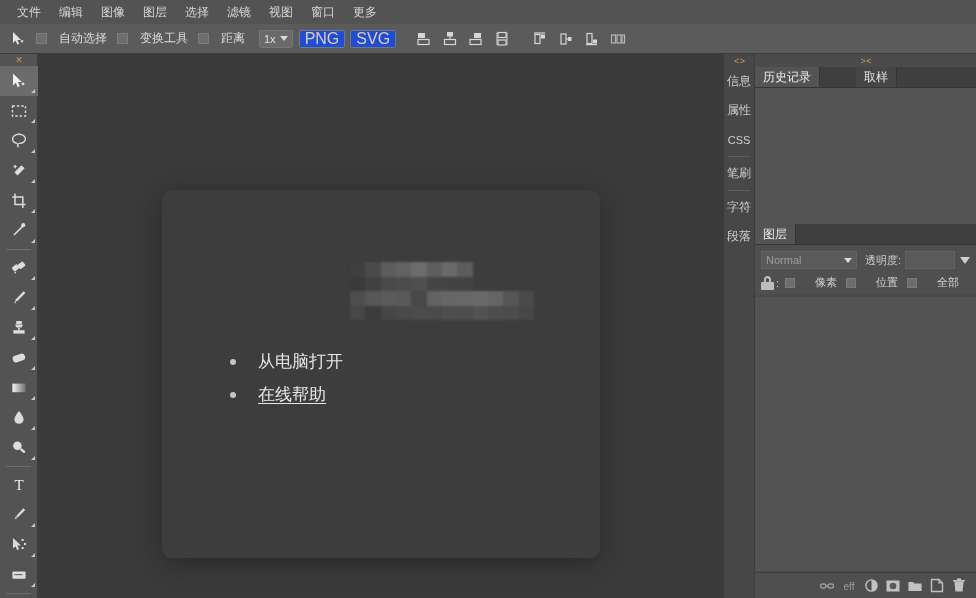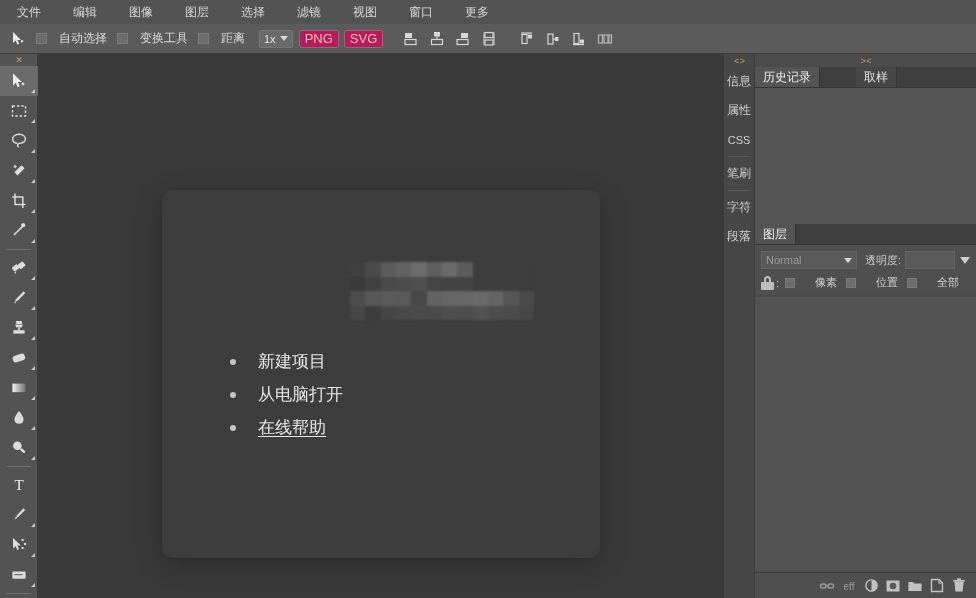--- a/index.html
+++ b/index.html
@@ -9,21 +9,21 @@
     font-family: "Liberation Sans", "DejaVu Sans", sans-serif;
     overflow: hidden;
     -webkit-font-smoothing: antialiased;
   }
   #app { position: relative; width: 976px; height: 598px; }
 
   
   .menubar {
     position: absolute; left: 0; top: 0; width: 976px; height: 24px;
     background: #535353;
-    display: flex; align-items: center; padding-left: 8px; gap: 14px;
+    display: flex; align-items: center; padding-left: 8px;
   }
   .menu-item {
     font-size: 12px; color: #d6d6d6; padding: 2px 9px;
     line-height: 16px; white-space: nowrap; cursor: default;
   }
 
   
   .optionsbar {
     position: absolute; left: 0; top: 24px; width: 976px; height: 30px;
     background: #5b5b5b;
@@ -43,23 +43,23 @@
 
   .zoomsel {
     display: flex; align-items: center; background: #6a6a6a;
     border: 1px solid #777; border-radius: 2px;
     height: 18px; padding: 0 4px; margin-right: 6px; margin-left: 4px;
   }
   .zoomsel .t { font-size: 11px; color: #e3e3e3; margin-right: 4px; }
   .caret-d { width:0;height:0;border-left:4px solid transparent;border-right:4px solid transparent;border-top:5px solid #d8d8d8; }
 
   .fmtbtn {
-    background: #be185d; border: 1px solid #777; border-radius: 2px;
+    background: #1d4ed8; border: 1px solid #777; border-radius: 2px;
     height: 18px; padding: 0 5px; margin-right: 5px;
-    font-size: 13px; color: #e8c9b0; display: flex; align-items: center;
+    font-size: 16px; color: #e8c9b0; display: flex; align-items: center;
   }
   .icogroup { display: flex; align-items: center; margin-left: 12px; }
   .icobtn { width: 22px; height: 22px; display:flex; align-items:center; justify-content:center; margin-right: 4px; }
 
   
   .toolbox {
     position: absolute; left: 0; top: 54px; width: 38px; height: 544px;
     background: #535353; border-right: 1px solid #3c3c3c;
   }
   .tb-grip { height: 12px; display:flex; align-items:center; justify-content:center; }
@@ -500,24 +500,20 @@
           <i style="background:#4d4d4d"></i>
           <i style="background:#525252"></i>
           <i style="background:#4d4d4d"></i>
           <i style="background:#4b4b4b"></i>
           <i style="background:#474747"></i>
       </div>
 
       <div class="wlist">
         <div class="wrow">
           <span class="wbullet"></span>
-          <span class="wtext">新建项目</span>
-        </div>
-        <div class="wrow">
-          <span class="wbullet"></span>
           <span class="wtext">从电脑打开</span>
         </div>
         <div class="wrow">
           <span class="wbullet"></span>
           <span class="wtext link">在线帮助</span>
         </div>
       </div>
 
     </div>
   </div>

